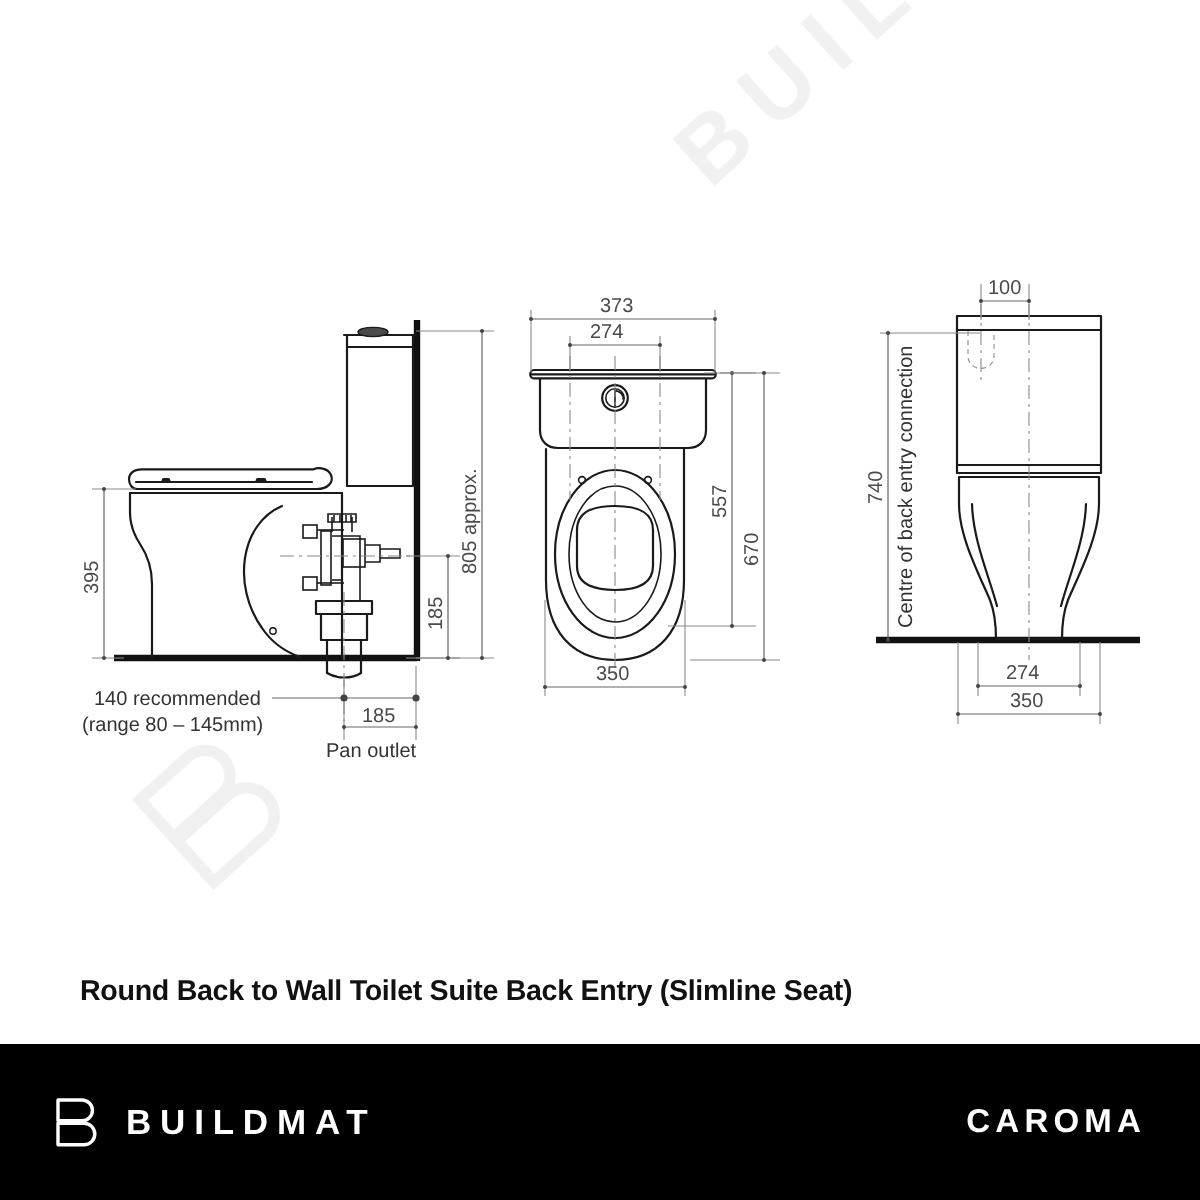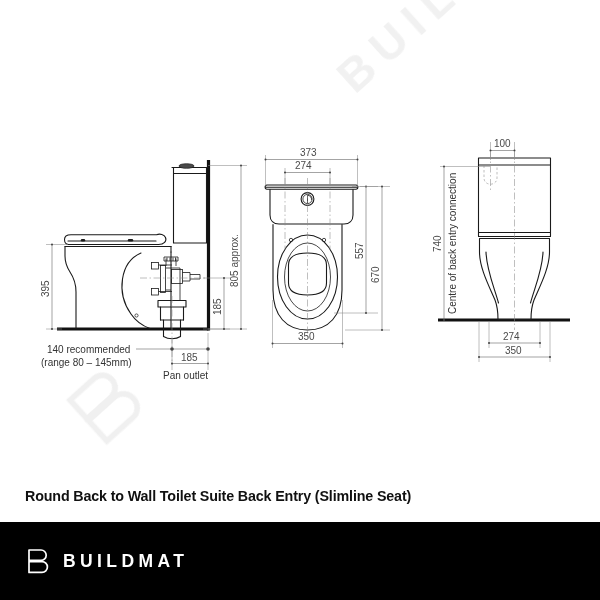--- a/index.html
+++ b/index.html
@@ -36,21 +36,21 @@
     position: absolute;
     left: 0;
     top: 470px;
     width: 600px;
     height: 52px;
     background: #ffffff;
     display: flex;
     align-items: center;
   }
   #caption-text {
-    margin-left: 25px;
+    margin-left: 40px;
     font-size: 14.3px;
     font-weight: bold;
     color: #111111;
     letter-spacing: -0.15px;
     white-space: nowrap;
   }
 
   
   #footer-bar {
     position: absolute;
@@ -363,15 +363,16 @@
   <div id="footer-bar">
     <div id="brand-left">
       <svg id="brand-left-mark" width="27" height="26" viewBox="0 0 27 26">
         <g fill="none" stroke="#ffffff" stroke-width="1.7" stroke-linejoin="round">
           <path d="M2,2 L14,2 a5.2,5.2 0 0 1 0,10.4 L2,12.4 Z"></path>
           <path d="M2,13.6 L15,13.6 a5.4,5.4 0 0 1 0,10.8 L2,24.4 Z"></path>
         </g>
       </svg>
       <span id="brand-left-text">BUILDMAT</span>
     </div>
+    <div id="brand-right-text">CAROMA</div>
   </div>
 
 </div>
 
 </body></html>

